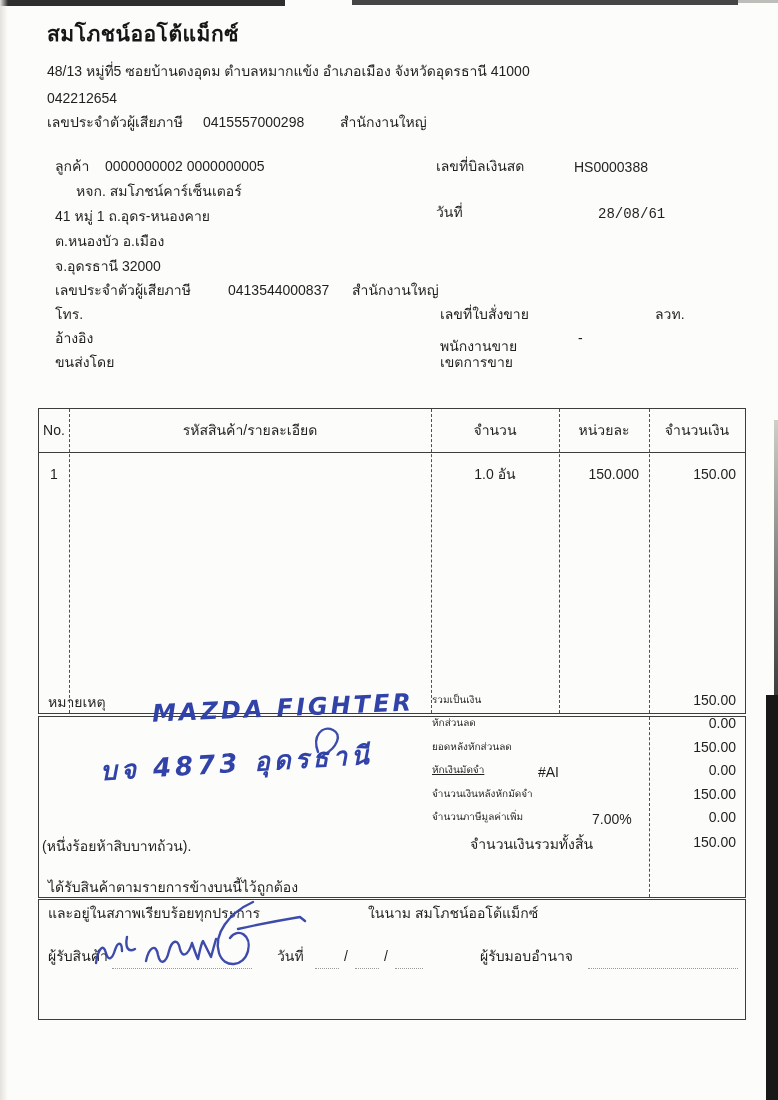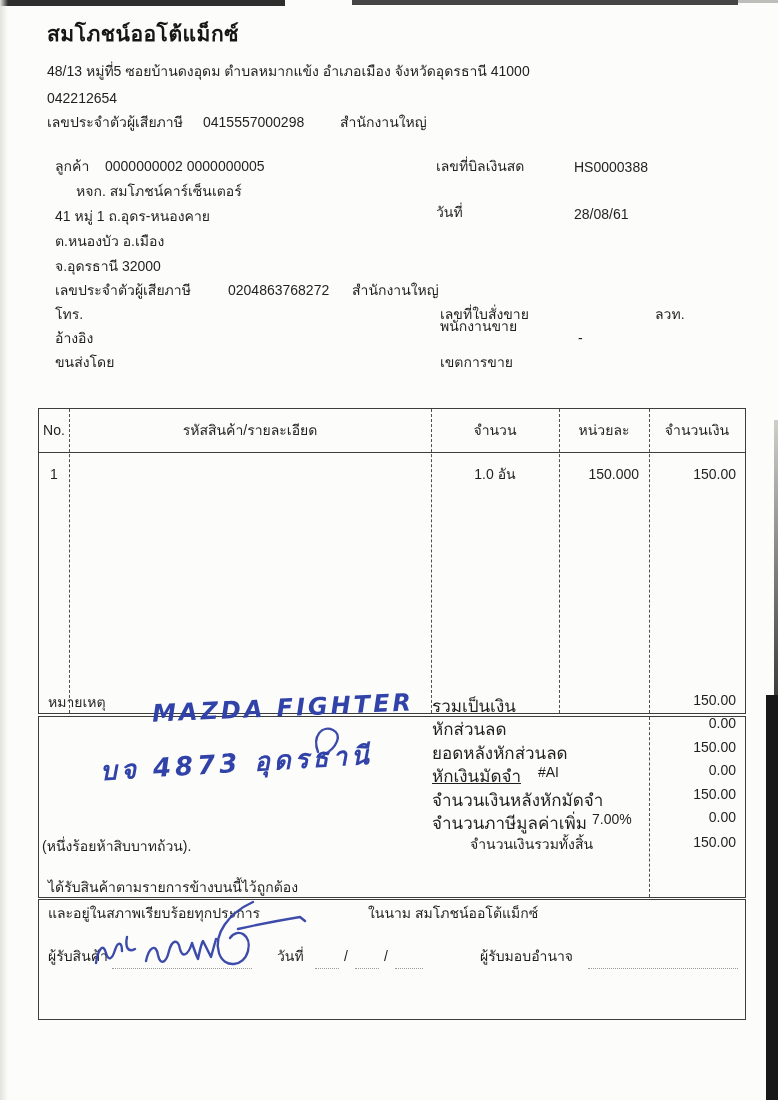--- a/index.html
+++ b/index.html
@@ -9,21 +9,21 @@
     color:#1f1f1f;overflow:hidden;
   }
   .t{position:absolute;white-space:nowrap;font-size:14px;line-height:20px;}
   .company-name{font-size:21px;font-weight:bold;letter-spacing:.5px;color:#161616;}
   .box{position:absolute;border:1.5px solid #3d3d3d;background:transparent;margin-top:30px;}
   .vline{position:absolute;top:0;bottom:0;width:0;border-left:1.4px dashed #4f4f4f;}
   .hline{position:absolute;left:0;right:0;height:0;border-top:1.4px solid #3d3d3d;}
   .cell-center{text-align:center;}
   .cell-right{text-align:right;}
   .amt{position:absolute;width:86px;left:650px;text-align:right;font-size:14px;}
-  .sumlabel{position:absolute;left:432px;font-size:17px;white-space:nowrap;}
+  .sumlabel{position:absolute;left:432px;font-size:10px;white-space:nowrap;}
   .dotline{position:absolute;border-bottom:1.6px dotted #9a9a98;height:0;}
   .ink-text{position:absolute;color:#3142a8;font-style:italic;font-weight:600;
     font-family:"DejaVu Sans","Liberation Sans",sans-serif;white-space:nowrap;}
   .ink-svg{position:absolute;left:0;top:0;pointer-events:none;}
   .edge{position:absolute;}
 </style>
 </head>
 <body>
 
 <div class="sheet">
@@ -42,33 +42,33 @@
   <div class="t" style="left:203px;top:112px;">0415557000298</div>
   <div class="t" style="left:340px;top:112px;">สำนักงานใหญ่</div>
 
   <div class="t" style="left:55px;top:156px;">ลูกค้า</div>
   <div class="t" style="left:105px;top:156px;">0000000002   0000000005</div>
   <div class="t" style="left:40px;top:181px;margin-left:36px;">หจก. สมโภชน์คาร์เซ็นเตอร์</div>
   <div class="t" style="left:55px;top:206px;">41 หมู่ 1 ถ.อุดร-หนองคาย</div>
   <div class="t" style="left:55px;top:231px;">ต.หนองบัว อ.เมือง</div>
   <div class="t" style="left:55px;top:256px;">จ.อุดรธานี 32000</div>
   <div class="t" style="left:55px;top:280px;">เลขประจำตัวผู้เสียภาษี</div>
-  <div class="t" style="left:228px;top:280px;">0204863768272</div>
+  <div class="t" style="left:228px;top:280px;">0413544000837</div>
   <div class="t" style="left:352px;top:280px;">สำนักงานใหญ่</div>
   <div class="t" style="left:55px;top:304px;">โทร.</div>
   <div class="t" style="left:55px;top:328px;">อ้างอิง</div>
   <div class="t" style="left:55px;top:352px;">ขนส่งโดย</div>
 
   <div class="t" style="left:436px;top:156px;">เลขที่บิลเงินสด</div>
   <div class="t" style="left:574px;top:157px;">HS0000388</div>
   <div class="t" style="left:436px;top:202px;">วันที่</div>
-  <div class="t" style="left:574px;top:204px;">28/08/61</div>
+  <div class="t" style="left:598px;top:204px;font-family:Liberation Mono, monospace;">28/08/61</div>
   <div class="t" style="left:440px;top:304px;">เลขที่ใบสั่งขาย</div>
   <div class="t" style="left:655px;top:304px;">ลวท.</div>
-  <div class="t" style="left:440px;top:316px;">พนักงานขาย</div>
+  <div class="t" style="left:440px;top:336px;">พนักงานขาย</div>
   <div class="t" style="left:578px;top:328px;">-</div>
   <div class="t" style="left:440px;top:352px;">เขตการขาย</div>
 
   <div class="box" style="left:38px;top:378px;width:706px;height:304px;">
     <div class="vline" style="left:30px;"></div>
     <div class="vline" style="left:392px;"></div>
     <div class="vline" style="left:520px;"></div>
     <div class="vline" style="left:610px;"></div>
     <div class="hline" style="top:43px;"></div>
 

